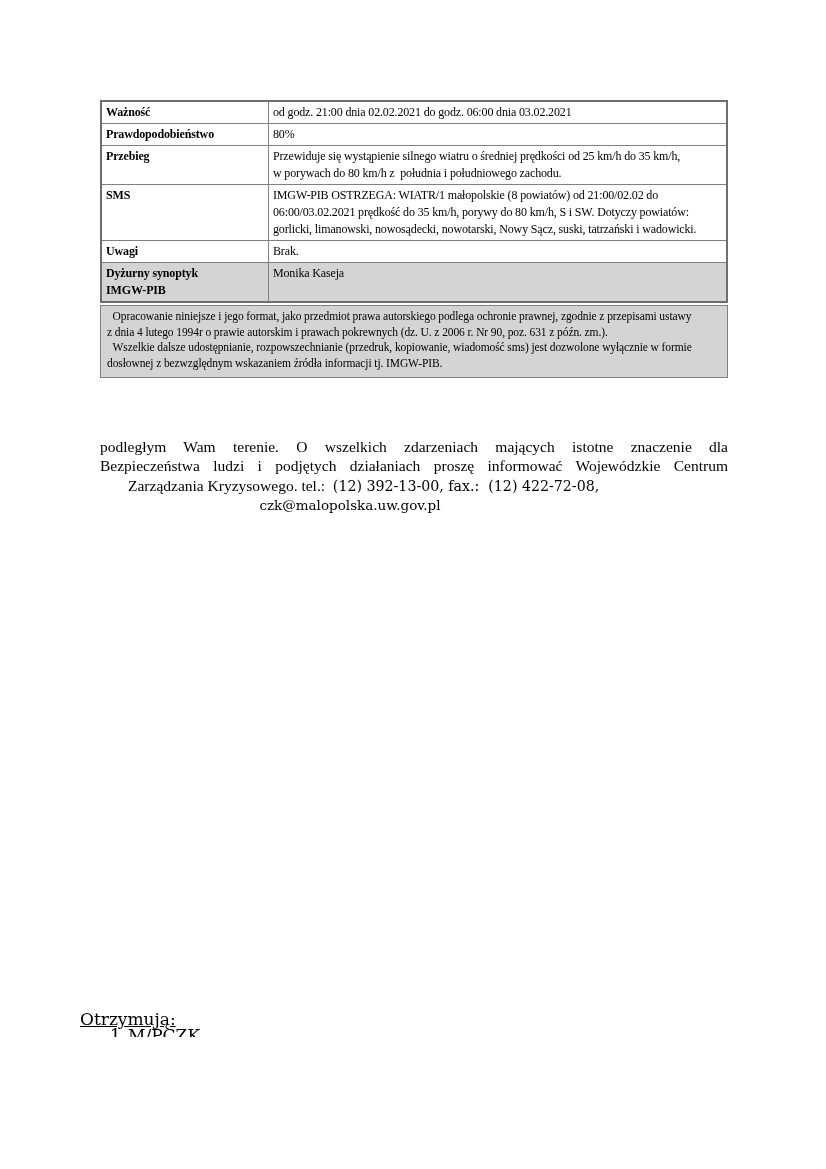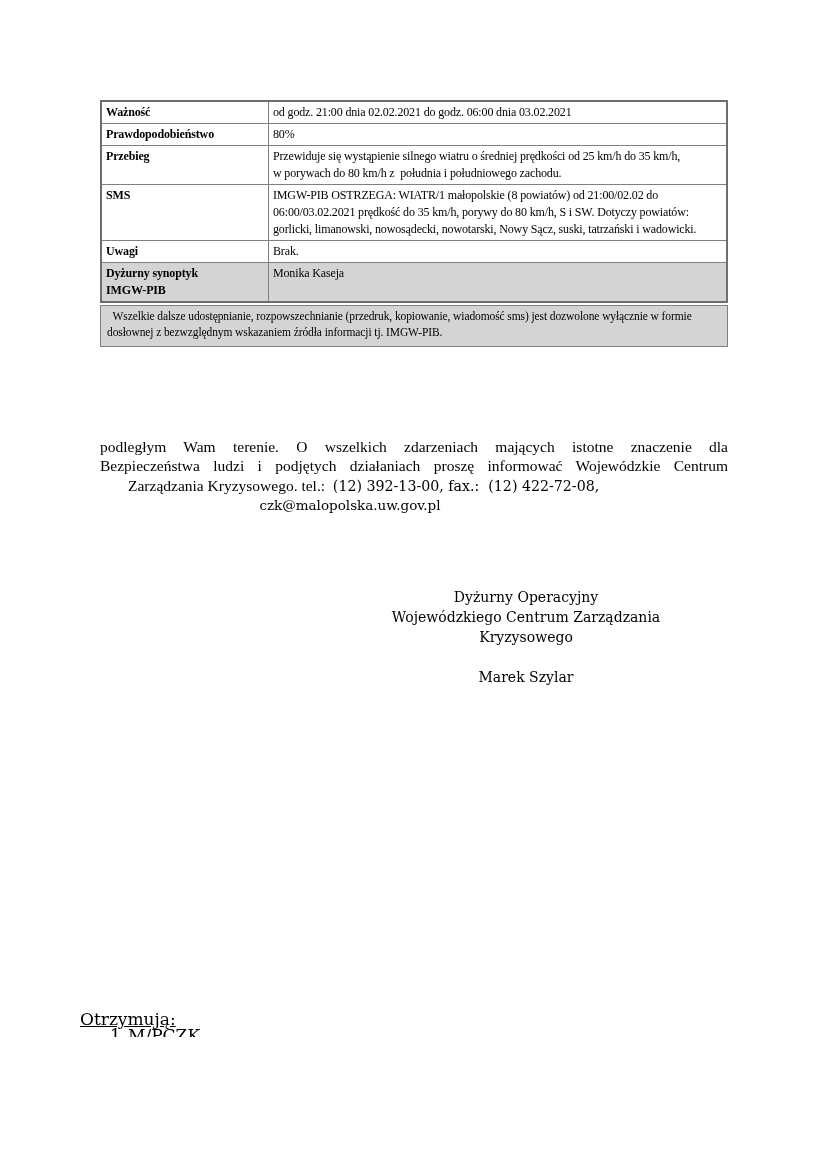--- a/index.html
+++ b/index.html
@@ -111,38 +111,34 @@
         </tr>
         <tr class="shaded">
           <th>Dyżurny synoptyk
 IMGW-PIB</th>
           <td>Monika Kaseja</td>
         </tr>
       </tbody>
     </table>
 
     <div class="copyright">
+      <p>  Opracowanie niniejsze i jego format, jako przedmiot prawa autorskiego podlega ochronie prawnej, zgodnie z przepisami ustawy
+z dnia 4 lutego 1994r o prawie autorskim i prawach pokrewnych (dz. U. z 2006 r. Nr 90, poz. 631 z późn. zm.).</p>
       <p>  Wszelkie dalsze udostępnianie, rozpowszechnianie (przedruk, kopiowanie, wiadomość sms) jest dozwolone wyłącznie w formie
 dosłownej z bezwzględnym wskazaniem źródła informacji tj. IMGW-PIB.</p>
     </div>
   </div>
 
   <div id="body-block">
     <div class="jline">podległym Wam terenie. O wszelkich zdarzeniach mających istotne znaczenie dla</div>
     <div class="jline">Bezpieczeństwa ludzi i podjętych działaniach proszę informować Wojewódzkie Centrum</div>
     <div class="line4"><span>Zarządzania Kryzysowego. tel.:  </span><span class="num-font">(12) 392-13-00, fax.:  (12) 422-72-08,</span></div>
     <div class="email-line">czk@malopolska.uw.gov.pl</div>
   </div>
 
-  <div id="signature-block">
-    <div>Dyżurny Operacyjny</div>
-    <div>Wojewódzkiego Centrum Zarządzania</div>
-    <div>Kryzysowego</div>
-    <div class="sig-name">Marek Szylar</div>
-  </div>
 
   <div id="distribution-block">
     <div class="dist-heading">Otrzymują:</div>
     <div class="dist-row">
       <span class="dist-num">1.</span>
       <span class="dist-text">M/PCZK</span>
     </div>
     <div class="dist-row">
       <span class="dist-num">2.</span>
       <span class="dist-text">Starostwa Powiatowe</span>

